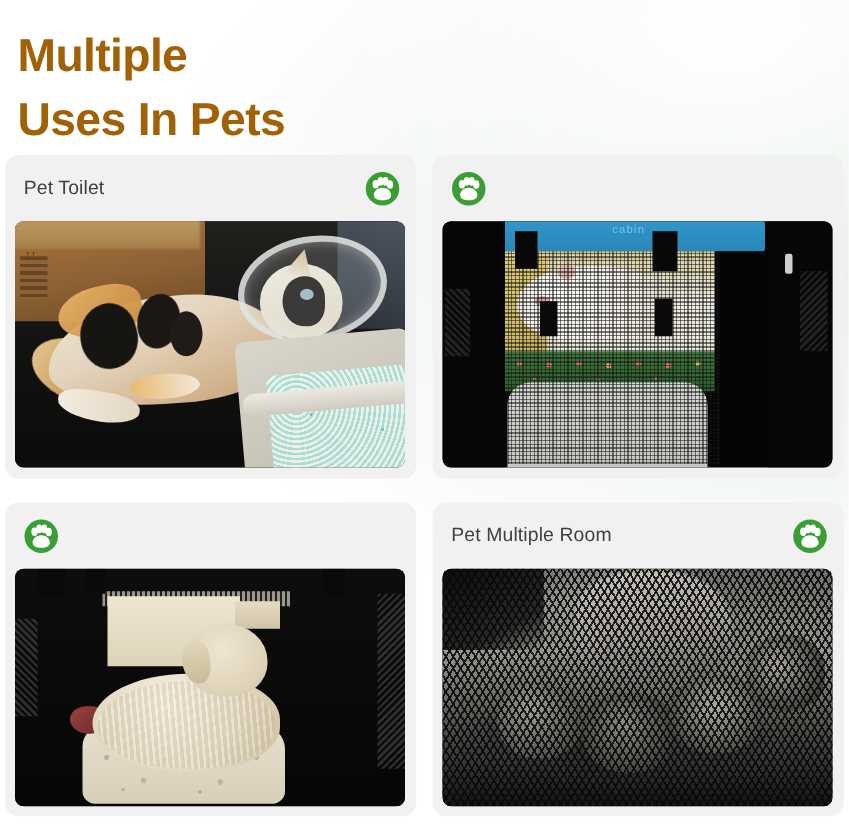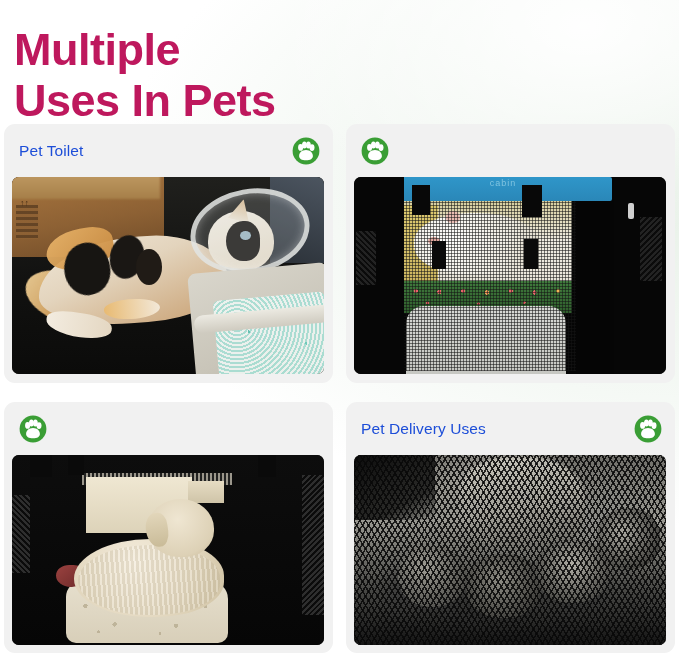--- a/index.html
+++ b/index.html
@@ -17,22 +17,22 @@
       radial-gradient(520px 340px at 86% 4%, rgba(255,255,255,0.95) 0%, rgba(255,255,255,0) 62%),
       radial-gradient(760px 460px at 100% 28%, #e8f1e8 0%, rgba(232,241,232,0.45) 45%, rgba(255,255,255,0) 74%);
     pointer-events:none;
   }
 
   .page{position:relative;width:679px;height:664px;}
 
   .headline{
     position:absolute;left:14px;top:-6px;
     width:520px;
-    color:#be185d;
-    font-size:45px;
+    color:#a16207;
+    font-size:37px;
     font-weight:bold;
     line-height:51px;
     letter-spacing:-0.5px;
     white-space:pre-line;
   }
 
   .grid{
     position:absolute;left:4px;top:124px;
     width:671px;
     display:grid;
@@ -52,21 +52,21 @@
 
   .card-head{
     height:53px;
     display:flex;
     align-items:center;
     justify-content:space-between;
     padding:0 13px 0 15px;
     box-sizing:border-box;
   }
   .card-title{
-    color:#1d4ed8;
+    color:#404040;
     font-size:15.5px;
     line-height:18px;
     letter-spacing:0.1px;
     white-space:nowrap;
   }
   .card.wide .card-title{font-size:15.5px;}
 
   .paw{flex:0 0 auto;width:28px;height:28px;display:block;}
 
   .photo{
@@ -482,21 +482,21 @@
         <div class="sideMeshL"></div>
           <div class="sideMeshR"></div>
         <div class="topstrap1"></div>
           <div class="topstrap2"></div>
           <div class="topstrap3"></div>
       </div>
     </div>
 
     <div class="card row2">
       <div class="card-head">
-        <span class="card-title">Pet Delivery Uses</span>
+        <span class="card-title">Pet Multiple Room</span>
         <svg class="paw" viewBox="0 0 28 28">
           <circle cx="14" cy="14" r="13.4" fill="#3a9e35"></circle>
           <ellipse cx="8.6" cy="10.4" rx="2.5" ry="3.4" fill="#ffffff"></ellipse>
           <ellipse cx="12.4" cy="8.1" rx="2.4" ry="3.5" fill="#ffffff"></ellipse>
           <ellipse cx="16.4" cy="8.1" rx="2.4" ry="3.5" fill="#ffffff"></ellipse>
           <ellipse cx="20.0" cy="10.6" rx="2.5" ry="3.4" fill="#ffffff"></ellipse>
           <path d="M14 13.1c4.3 0 6.9 3.0 6.9 5.8 0 2.6-2.6 4.3-6.9 4.3s-6.9-1.7-6.9-4.3c0-2.8 2.6-5.8 6.9-5.8z" fill="#ffffff"></path>
         </svg>
       </div>
       <div class="photo p4">

